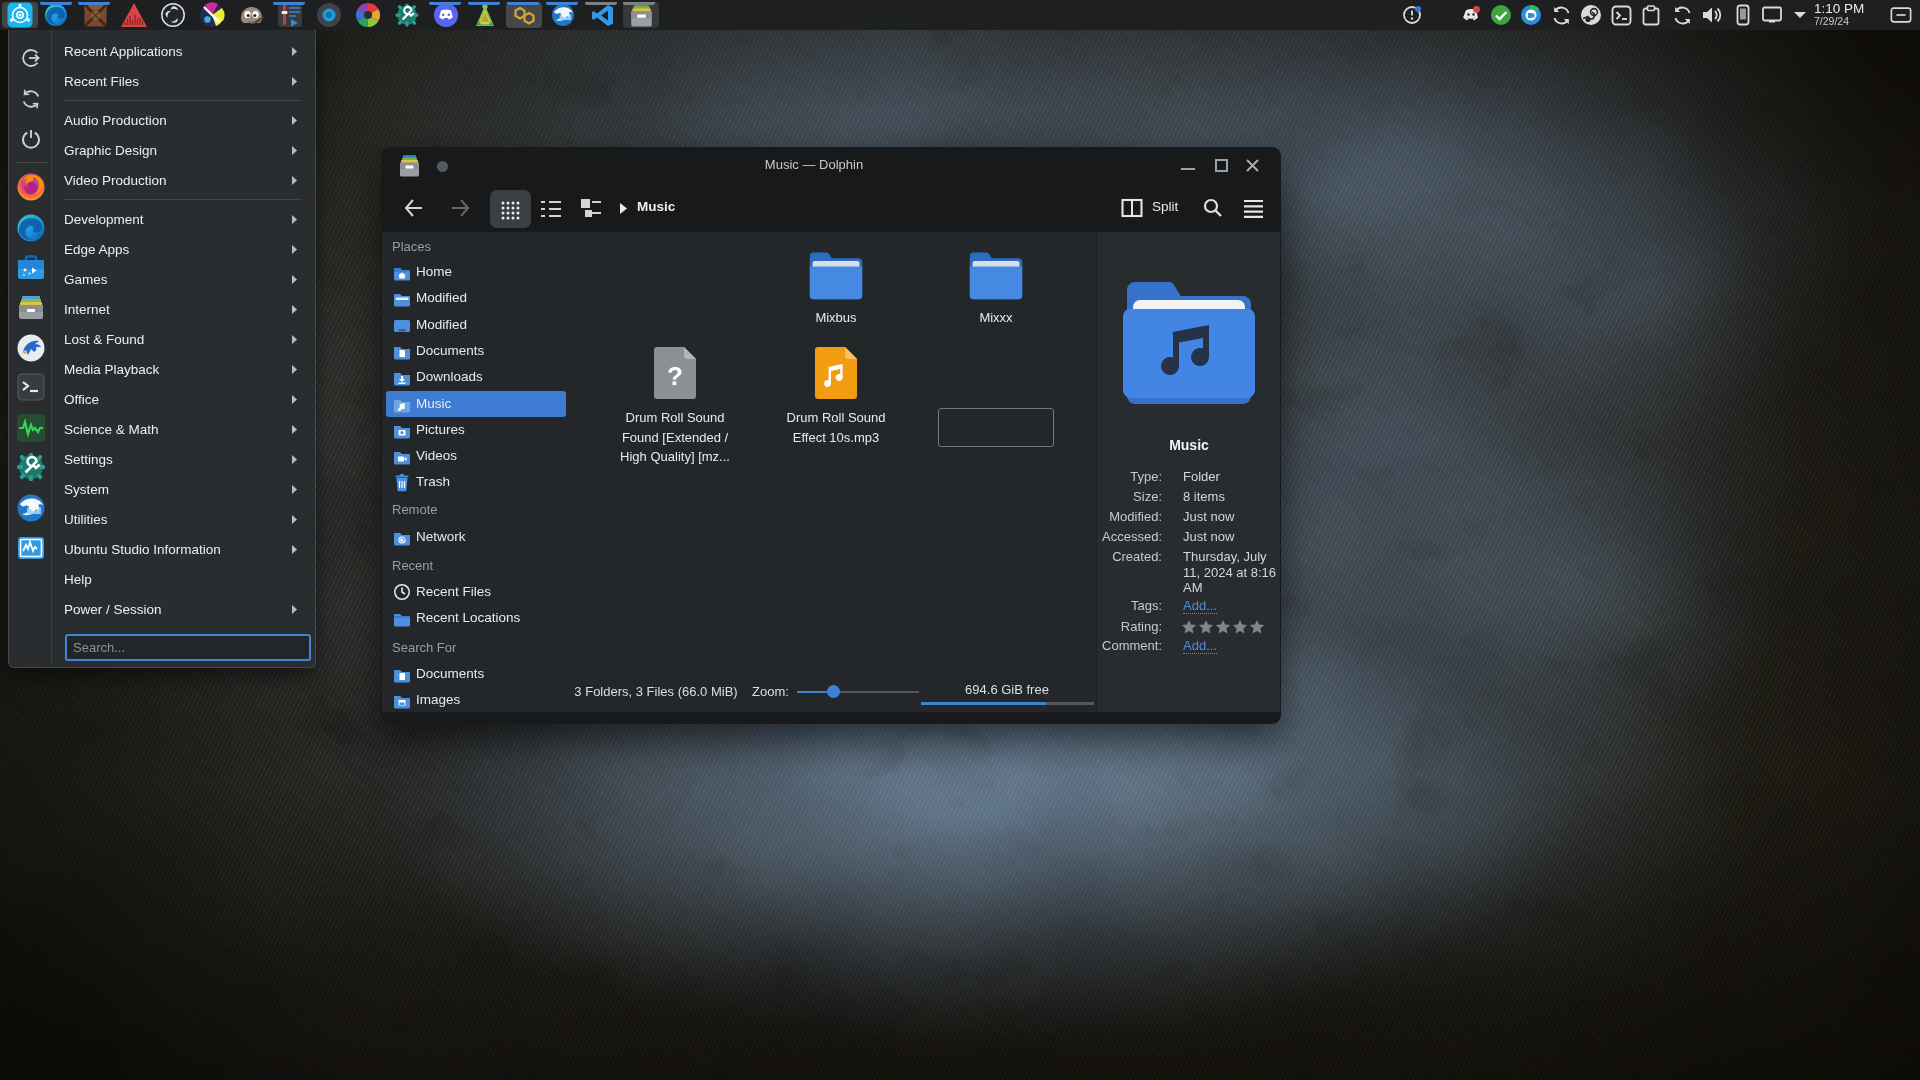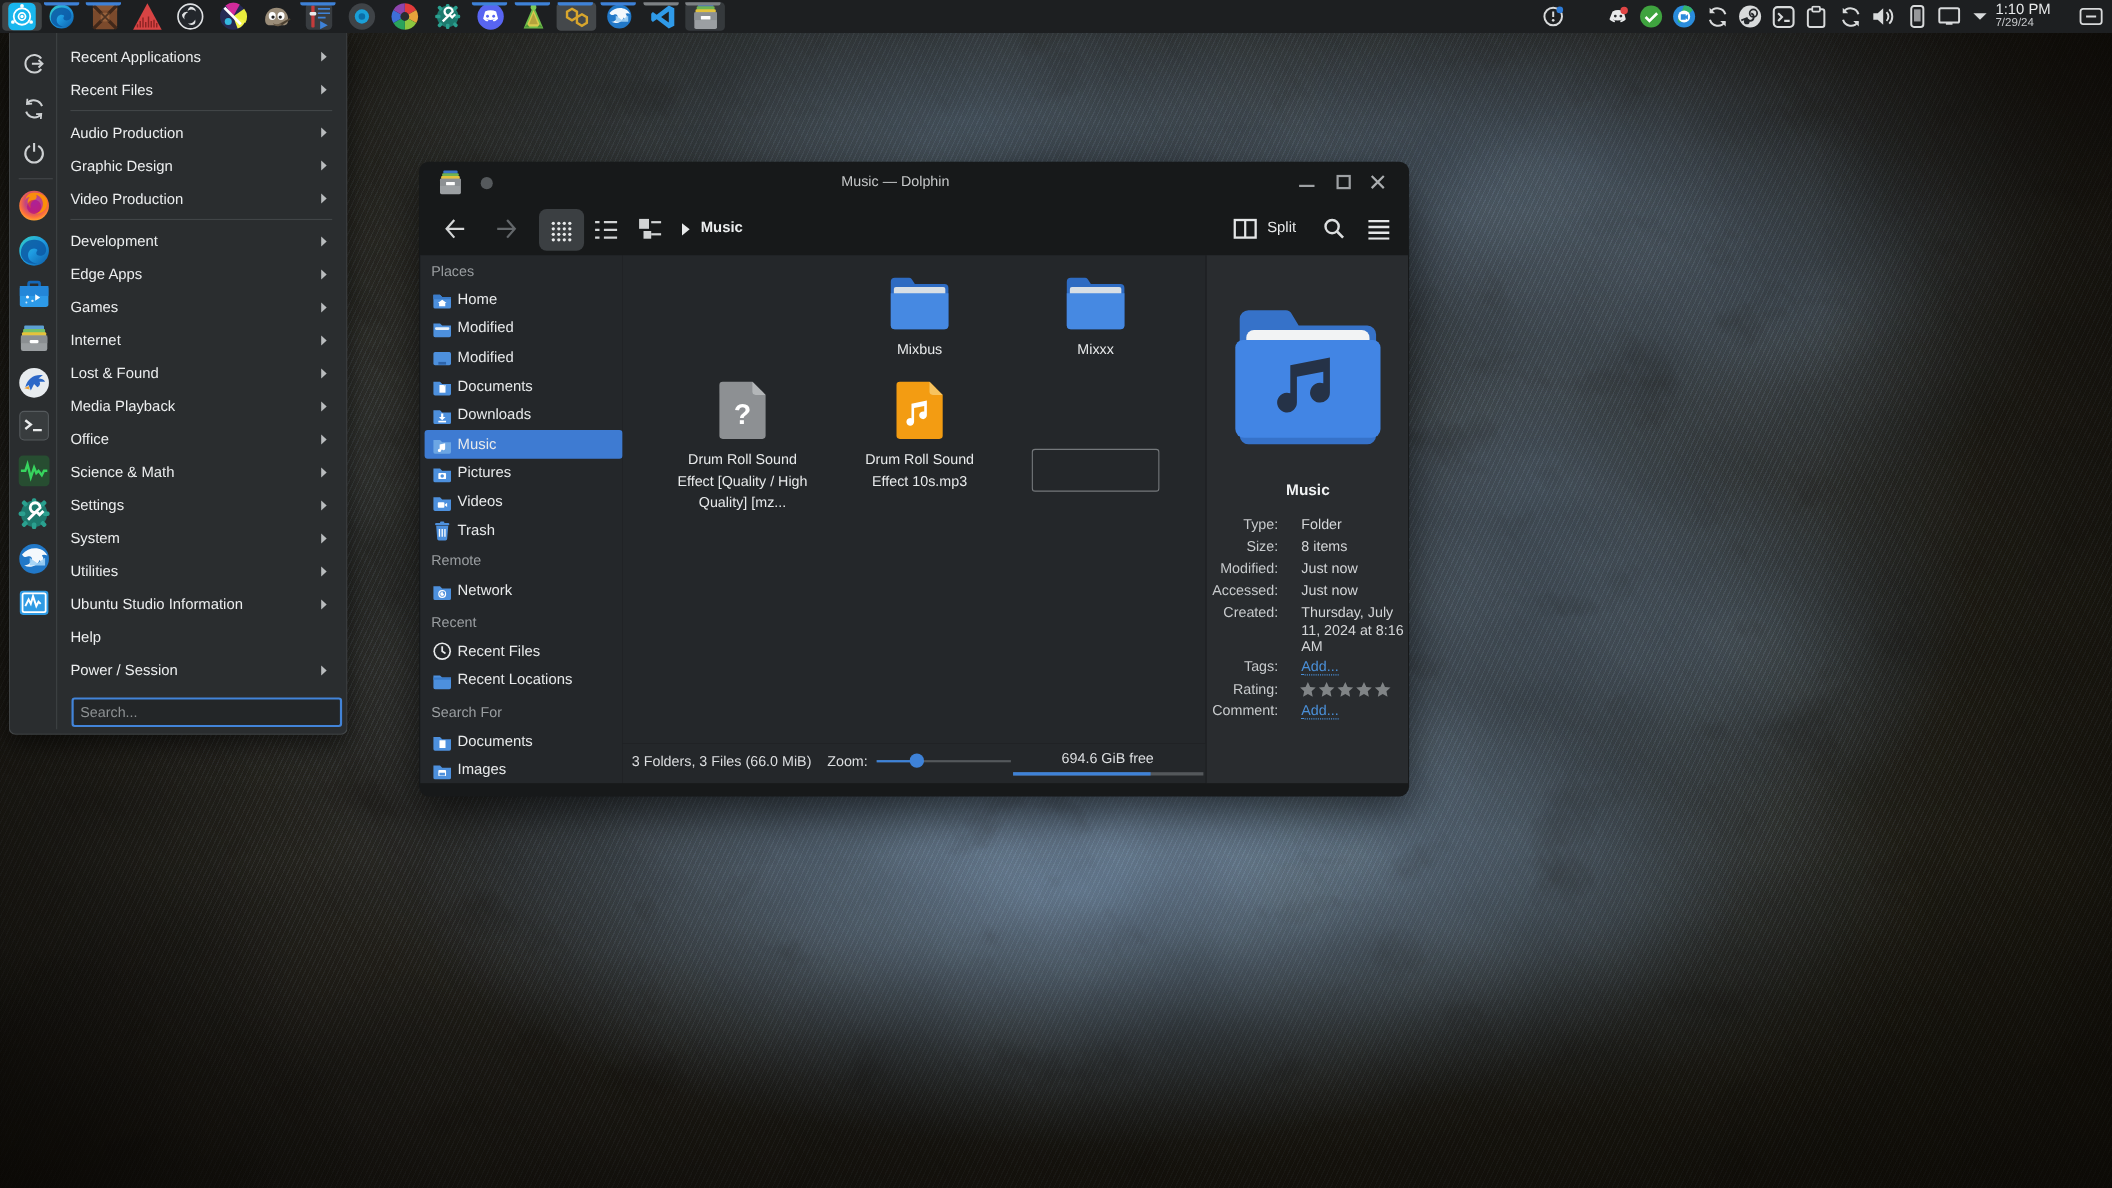--- a/index.html
+++ b/index.html
@@ -310,21 +310,21 @@
               <path d="M3 19 h56 v31 a4 4 0 0 1 -4 4 H7 a4 4 0 0 1 -4 -4 z" fill="#4689e2"></path>
             </svg>
           <div style="margin-top:6px">Mixbus</div>
         </div>
         <div class="fitem" style="left:34px;top:113px;width:150px">
           <svg class="ic" width="46" height="56" viewBox="0 0 46 56">
               <path d="M2 5 a3 3 0 0 1 3 -3 h27 l12 12 v37 a3 3 0 0 1 -3 3 H5 a3 3 0 0 1 -3 -3 z" fill="#8d9093"></path>
               <path d="M32 2 l12 12 h-9 a3 3 0 0 1 -3 -3 z" fill="#b3b6b8"></path>
               <text x="23" y="40" text-anchor="middle" font-size="26" font-weight="bold" fill="#fff" font-family="Liberation Sans">?</text>
             </svg>
-          <div style="margin-top:7px;width:122px;margin-left:auto;margin-right:auto">Drum Roll Sound Effect [Quality / High Quality] [mz...</div>
+          <div style="margin-top:7px;width:122px;margin-left:auto;margin-right:auto">Drum Roll Sound Found [Extended / High Quality] [mz...</div>
         </div>
         <div class="fitem" style="left:195px;top:113px;width:150px">
           <svg class="ic" width="46" height="56" viewBox="0 0 46 56">
               <path d="M2 5 a3 3 0 0 1 3 -3 h27 l12 12 v37 a3 3 0 0 1 -3 3 H5 a3 3 0 0 1 -3 -3 z" fill="#f39c12"></path>
               <path d="M32 2 l12 12 h-9 a3 3 0 0 1 -3 -3 z" fill="#f7c35f"></path>
               <path d="M18 38.5 a3.5 3.5 0 1 1 -2.4 -3.3 V22 l14-3 v13.5 a3.5 3.5 0 1 1 -2.4 -3.3 V24 l-9.2 2z" fill="#fff"></path>
             </svg>
           <div style="margin-top:7px;width:112px;margin-left:auto;margin-right:auto">Drum Roll Sound Effect 10s.mp3</div>
         </div>
         <div style="position:absolute;left:372px;top:176px;width:116px;height:39px;border:1px solid #74787b;border-radius:3px"></div>

